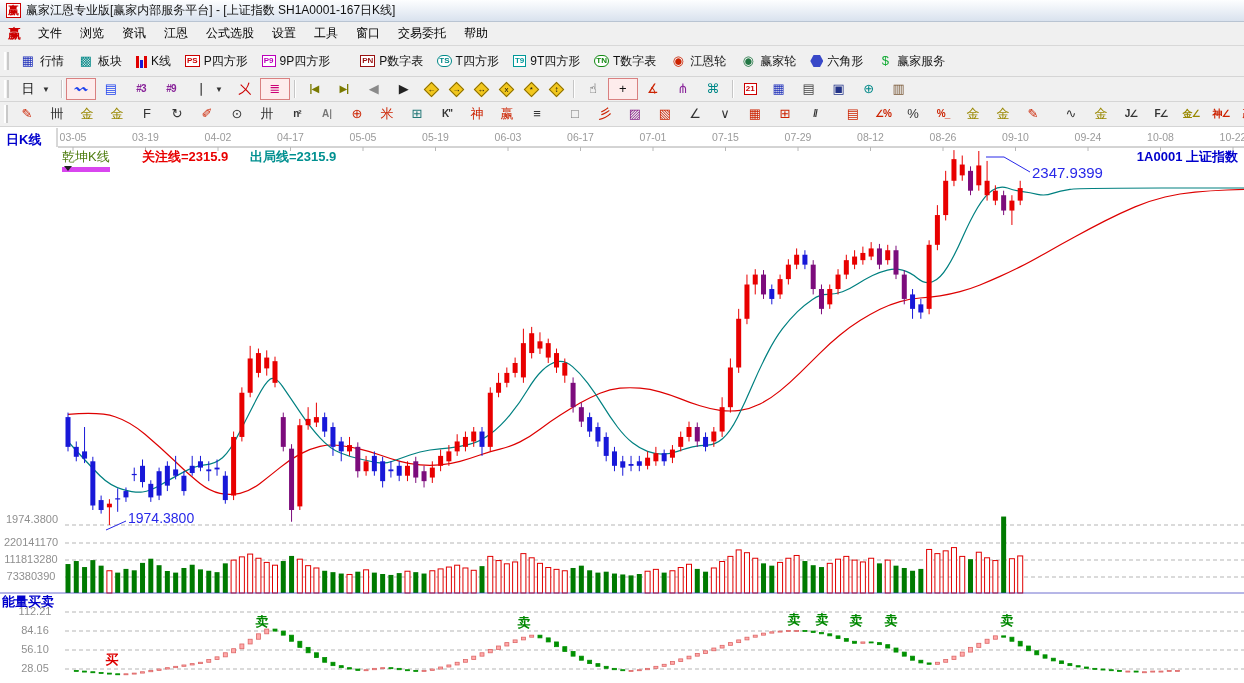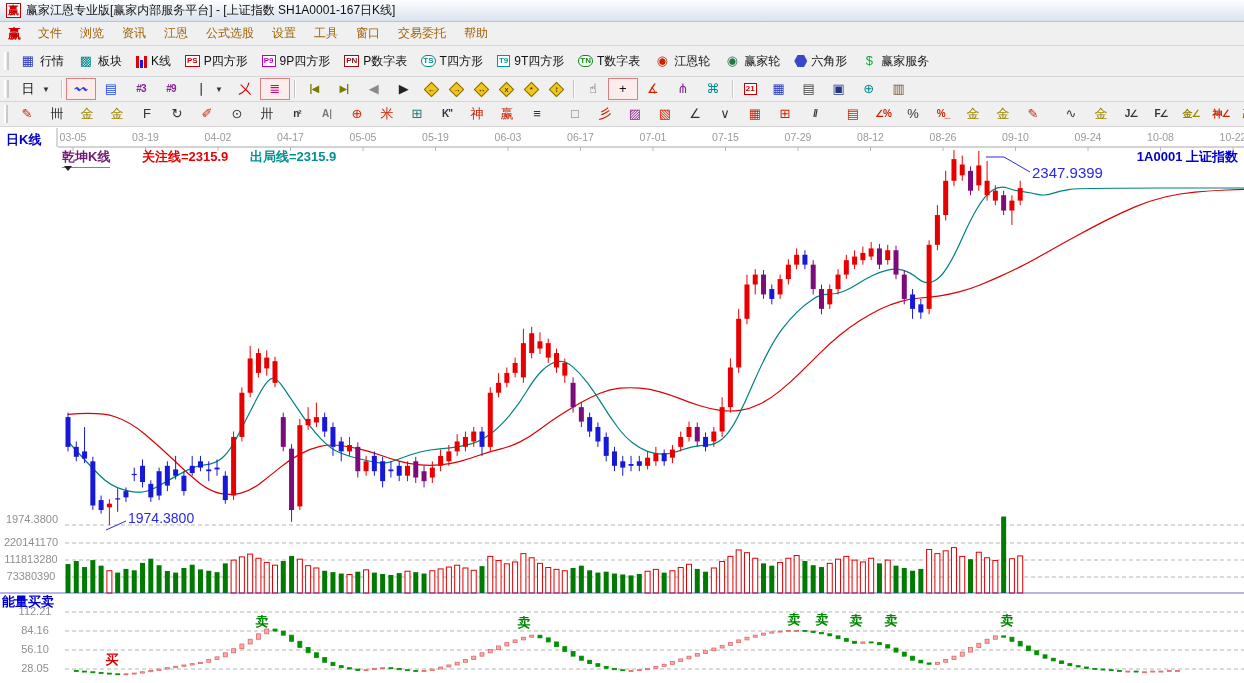--- a/index.html
+++ b/index.html
@@ -7,21 +7,21 @@
     font-family:"Liberation Sans","DejaVu Sans",sans-serif; font-size:12px; background:#f0f0f0; }
   
   .titlebar { height:22px; display:flex; align-items:center; gap:5px; padding:0 6px;
     background:linear-gradient(#fdfeff,#d9e2ee); border-bottom:1px solid #b9c4d2; }
   .app-ico { width:15px; height:15px; border:1px solid #c00; background:#fff; color:#c00;
     font-weight:bold; font-size:11px; line-height:13px; text-align:center; }
   .title-text { font-size:12px; color:#111; }
   .menubar { height:24px; display:flex; align-items:center; background:#f0f0f0;
     border-bottom:1px solid #d8d8d8; padding:0 4px; }
   .menu-logo { color:#c00; font-weight:bold; font-size:13px; margin:0 8px 0 4px; }
-  .menu-item { padding:10px 9px; color:#a16207; cursor:default; }
+  .menu-item { padding:10px 9px; color:#000000; cursor:default; }
   
   .toolbar { display:flex; align-items:center; background:#f0f0f0; border-bottom:1px solid #d5d5d5; padding:1px 2px; }
   #tb1 { height:31px; }
   #tb2, #tb3 { height:25px; }
   .thandle { width:5px; height:18px; border-left:2px solid #fff; border-right:2px solid #c9c9c9; margin:0 4px 0 2px; }
   .tsep { width:1px; height:18px; background:#c6c6c6; box-shadow:1px 0 0 #fff; margin:0 4px; }
   .tbtn { display:inline-flex; align-items:center; gap:4px; padding:2px 6px; border:1px solid transparent;
     color:#111; white-space:nowrap; cursor:default; }
   .tbtn.sel { border:1px solid #d98080; background:#fdecec; }
   .ticon { display:inline-flex; align-items:center; justify-content:center; width:16px; height:16px;
@@ -82,21 +82,21 @@
     </div>
     <div class="tbtn">
       <span class="boxicon" style="color: rgb(204, 0, 0);">PS</span>
       <span>P四方形</span>
     </div>
     <div class="tbtn">
       <span class="boxicon" style="color: rgb(187, 0, 187);">P9</span>
       <span>9P四方形</span>
     </div>
     <div class="tbtn">
-      <span class="boxicon" style="color: rgb(153, 17, 17);">PN</span>
+      <span class="boxicon" style="color: rgb(153, 17, 17); margin-left: 16px;">PN</span>
       <span>P数字表</span>
     </div>
     <div class="tbtn">
       <span class="boxicon" style="color: rgb(0, 136, 136); border-radius: 6px;">TS</span>
       <span>T四方形</span>
     </div>
     <div class="tbtn">
       <span class="boxicon" style="color: rgb(0, 153, 153);">T9</span>
       <span>9T四方形</span>
     </div>
@@ -896,21 +896,21 @@
       <text x="262" y="626" text-anchor="middle" fill="#008800" font-size="13px" font-weight="bold">卖</text>
       <text x="524" y="627" text-anchor="middle" fill="#008800" font-size="13px" font-weight="bold">卖</text>
       <text x="794" y="624" text-anchor="middle" fill="#008800" font-size="13px" font-weight="bold">卖</text>
       <text x="822" y="624" text-anchor="middle" fill="#008800" font-size="13px" font-weight="bold">卖</text>
       <text x="856" y="625" text-anchor="middle" fill="#008800" font-size="13px" font-weight="bold">卖</text>
       <text x="891" y="625" text-anchor="middle" fill="#008800" font-size="13px" font-weight="bold">卖</text>
       <text x="1007" y="625" text-anchor="middle" fill="#008800" font-size="13px" font-weight="bold">卖</text>
     </svg>
 
   <div class="ov blue-lb" style="left:6px; top:4px;">日K线</div>
-  <div class="ov" style="left:62px; top:21px; color:#701a75; font-weight:bold; font-size:13px; border-bottom:1px solid #d946ef; padding-bottom:1px;">乾坤K线</div>
+  <div class="ov" style="left:62px; top:21px; color:#4d7c0f; font-weight:normal; font-size:13px; border-bottom:5px solid #d946ef; padding-bottom:1px;">乾坤K线</div>
   <div class="ov tri-down" style="left:64px; top:39px;"></div>
   <div class="ov" style="left:142px; top:21px; color:#e80000; font-size:13px; font-weight:bold;">关注线=2315.9</div>
   <div class="ov" style="left:250px; top:21px; color:#009090; font-size:13px; font-weight:bold;">出局线=2315.9</div>
   <div class="ov blue-lb" style="right:6px; top:21px;text-align:center;">1A0001 上证指数</div>
 
   <div class="ov" style="left:1032px; top:37px; color:#2828e8; font-size:15px;">2347.9399</div>
   <div class="ov gray-num" style="left:6px; top:386px;">1974.3800</div>
   <div class="ov" style="left:128px; top:383px; color:#2828e8; font-size:14px;">1974.3800</div>
 
   <div class="ov gray-num right-num" style="left:2px; top:409px;">220141170</div>

